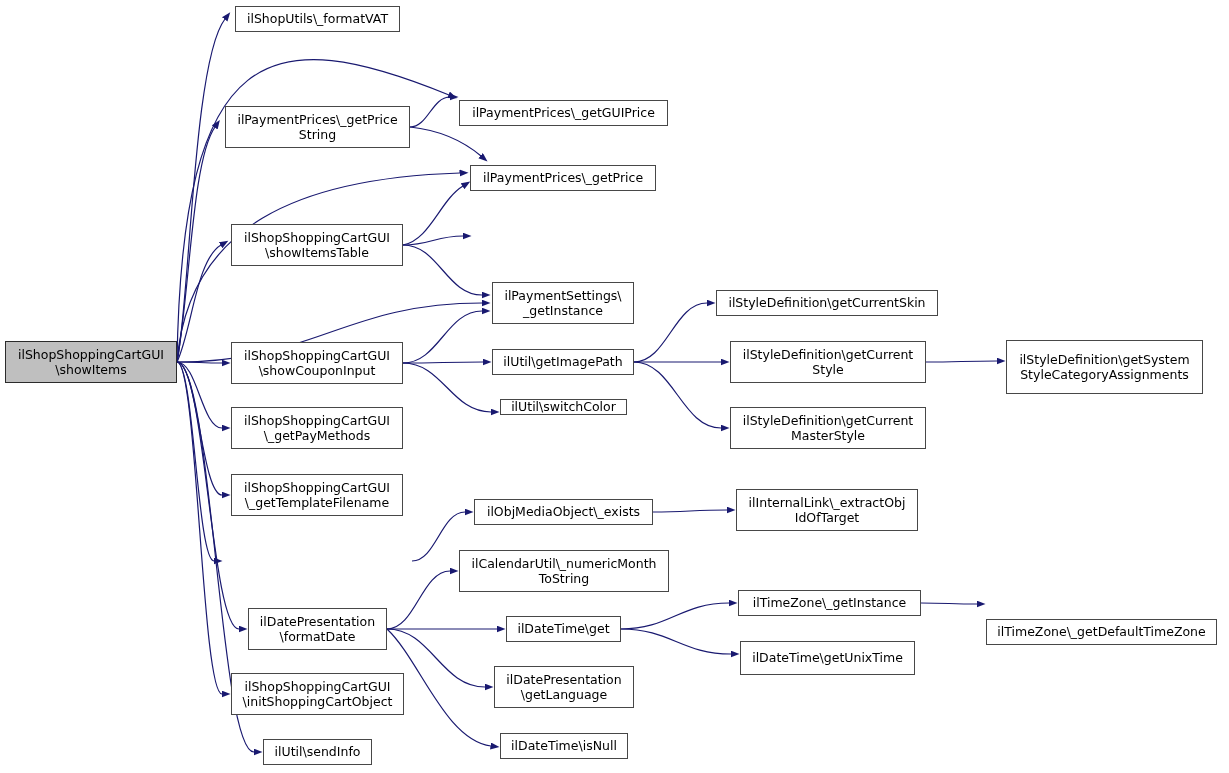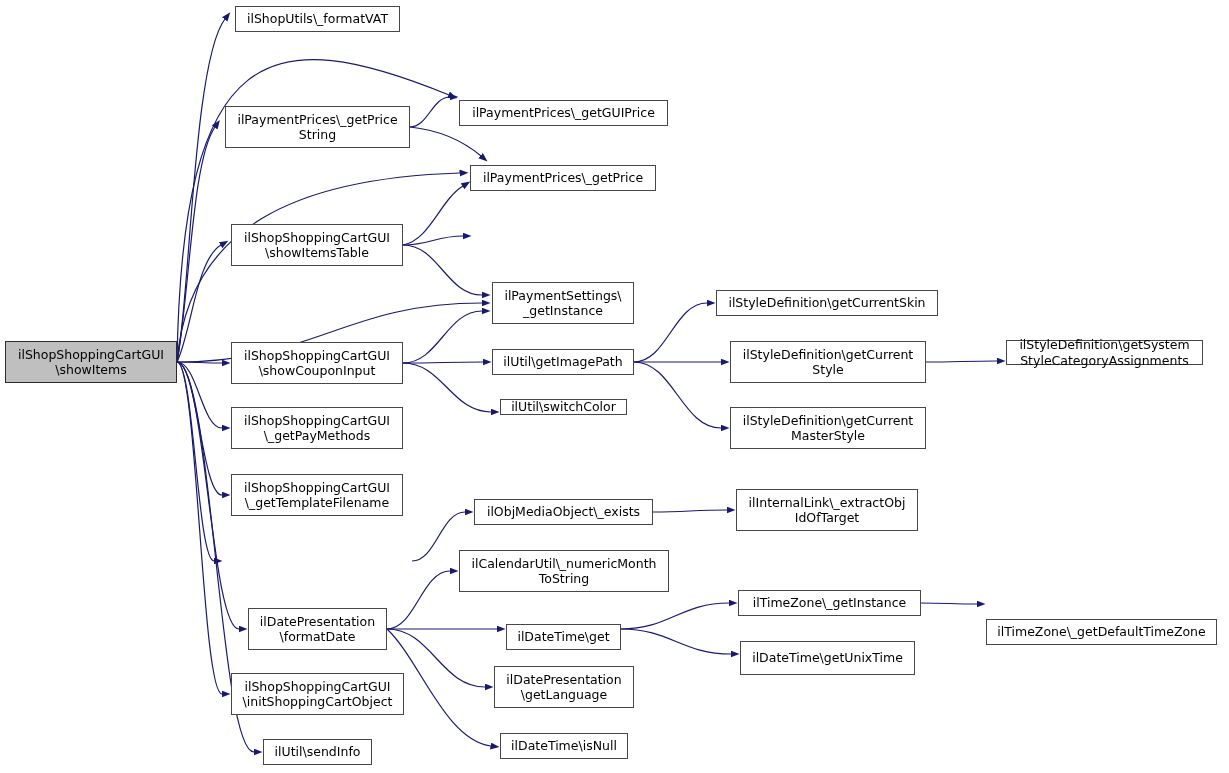--- a/index.html
+++ b/index.html
@@ -91,29 +91,29 @@
     <div class="node" style="left: 263px; top: 739px; width: 109px; height: 26px;">ilUtil\sendInfo</div>
     <div class="node" style="left: 459px; top: 84px; width: 209px; height: 26px; margin-top: 16px;">ilPaymentPrices\_getGUIPrice</div>
     <div class="node" style="left: 470px; top: 165px; width: 186px; height: 26px;">ilPaymentPrices\_getPrice</div>
     <div class="node" style="left: 492px; top: 282px; width: 142px; height: 42px;">ilPaymentSettings\
 _getInstance</div>
     <div class="node" style="left: 492px; top: 349px; width: 142px; height: 26px;">ilUtil\getImagePath</div>
     <div class="node" style="left: 500px; top: 399px; width: 127px; height: 16px;">ilUtil\switchColor</div>
     <div class="node" style="left: 459px; top: 550px; width: 210px; height: 42px;">ilCalendarUtil\_numericMonth
 ToString</div>
     <div class="node" style="left: 474px; top: 499px; width: 179px; height: 26px;">ilObjMediaObject\_exists</div>
-    <div class="node" style="left: 506px; top: 616px; width: 115px; height: 26px; margin-top: 8px;">ilDateTime\get</div>
+    <div class="node" style="left: 506px; top: 616px; width: 115px; height: 26px;">ilDateTime\get</div>
     <div class="node" style="left: 494px; top: 666px; width: 140px; height: 42px;">ilDatePresentation
 \getLanguage</div>
     <div class="node" style="left: 500px; top: 733px; width: 128px; height: 26px;">ilDateTime\isNull</div>
     <div class="node" style="left: 716px; top: 290px; width: 222px; height: 26px;">ilStyleDefinition\getCurrentSkin</div>
     <div class="node" style="left: 730px; top: 341px; width: 196px; height: 42px;">ilStyleDefinition\getCurrent
 Style</div>
     <div class="node" style="left: 730px; top: 407px; width: 196px; height: 42px;">ilStyleDefinition\getCurrent
 MasterStyle</div>
     <div class="node" style="left: 736px; top: 489px; width: 182px; height: 42px;">ilInternalLink\_extractObj
 IdOfTarget</div>
     <div class="node" style="left: 738px; top: 590px; width: 183px; height: 26px;">ilTimeZone\_getInstance</div>
     <div class="node" style="left: 740px; top: 641px; width: 175px; height: 34px;">ilDateTime\getUnixTime</div>
-    <div class="node" style="left: 1006px; top: 340px; width: 197px; height: 25px;">ilStyleDefinition\getSystem
+    <div class="node" style="left: 1006px; top: 340px; width: 197px; height: 54px;">ilStyleDefinition\getSystem
 StyleCategoryAssignments</div>
     <div class="node" style="left: 986px; top: 619px; width: 231px; height: 26px;">ilTimeZone\_getDefaultTimeZone</div>
   </div>
 
 </body></html>

